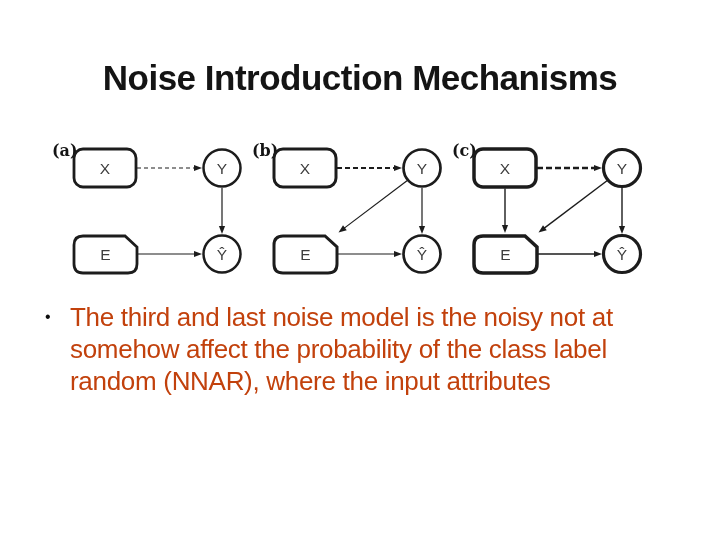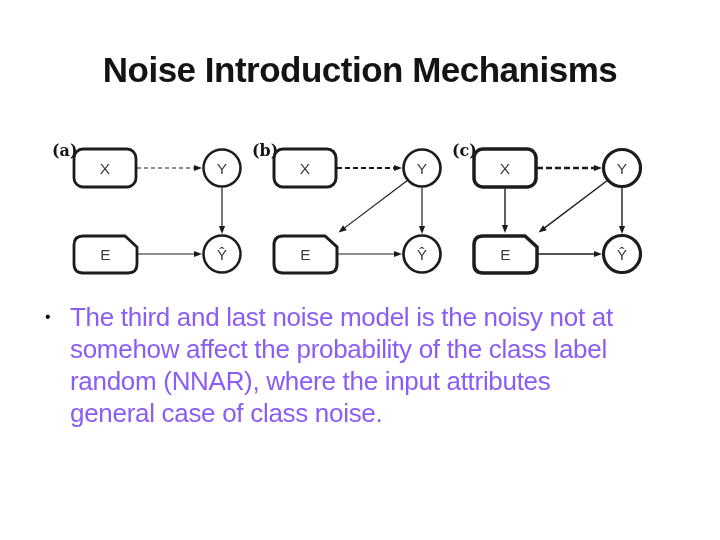--- a/index.html
+++ b/index.html
@@ -13,21 +13,21 @@
     height: 540px;
     background: #ffffff;
     overflow: hidden;
     font-family: "Liberation Sans", sans-serif;
   }
   .title {
     position: absolute;
     top: 45px;
     left: 0;
     right: 0;
-    margin: 4px;
+    margin: 12px;
     text-align: center;
     font-size: 35px;
     font-weight: 600;
     letter-spacing: -0.5px;
     color: #141414;
     line-height: 42px;
     font-family: "Liberation Sans", sans-serif;
   }
   .figure-row {
     position: absolute;
@@ -62,21 +62,21 @@
   }
   .bullet-marker {
     flex: 0 0 25px;
     font-size: 16px;
     line-height: 32px;
     color: #0d0d0d;
   }
   .bullet-lines {
     font-size: 26px;
     line-height: 32px;
-    color: #8b5cf6;
+    color: #c2410c;
     letter-spacing: -0.3px;
     white-space: nowrap;
   }
 </style>
 </head>
 <body>
 
 <div class="slide">
   <h1 class="title">Noise Introduction Mechanisms</h1>
 
@@ -139,16 +139,15 @@
         <polygon points="152,126 144,129.1 144,122.9" fill="#1c1c1c"></polygon>
       </svg>
     </div>
 
   <div class="bullet">
     <span class="bullet-marker">•</span>
     <div class="bullet-lines" id="bullet-lines">
         <div>The third and last noise model is the noisy not at</div>
         <div>somehow affect the probability of the class label</div>
         <div>random (NNAR), where the input attributes</div>
-        <div>general case of class noise.</div>
       </div>
   </div>
 </div>
 
 </body></html>

